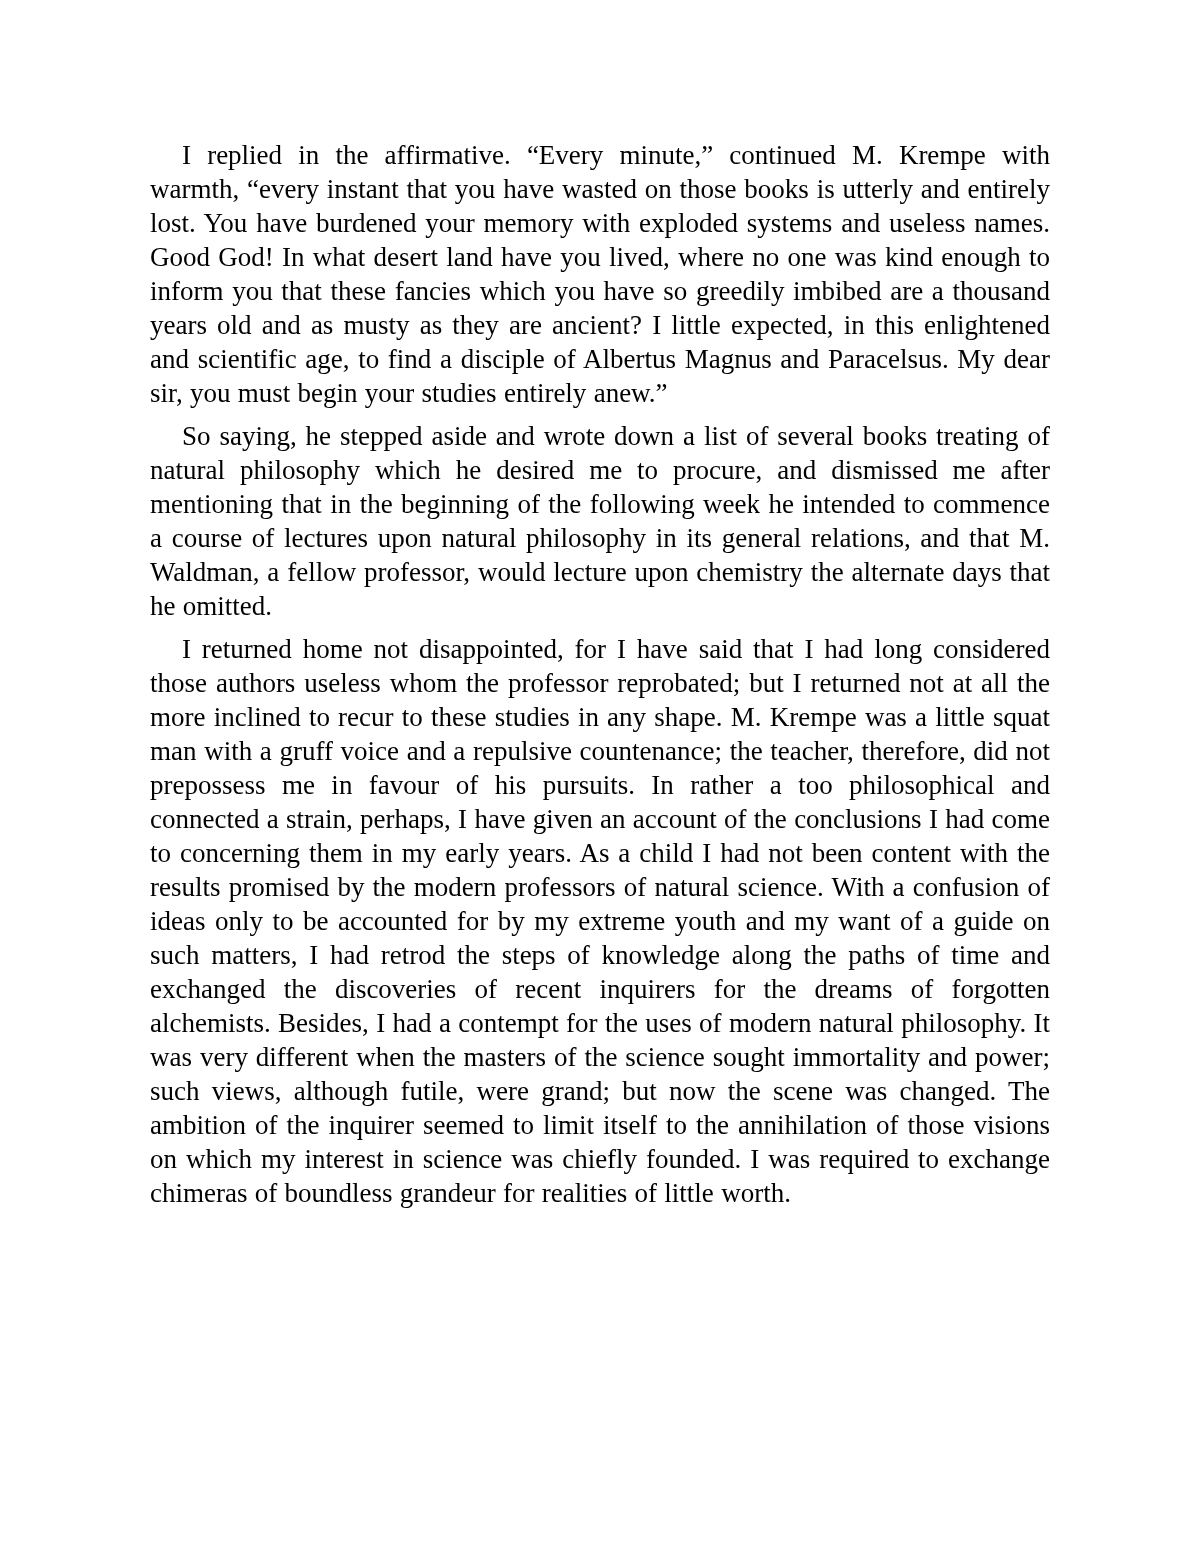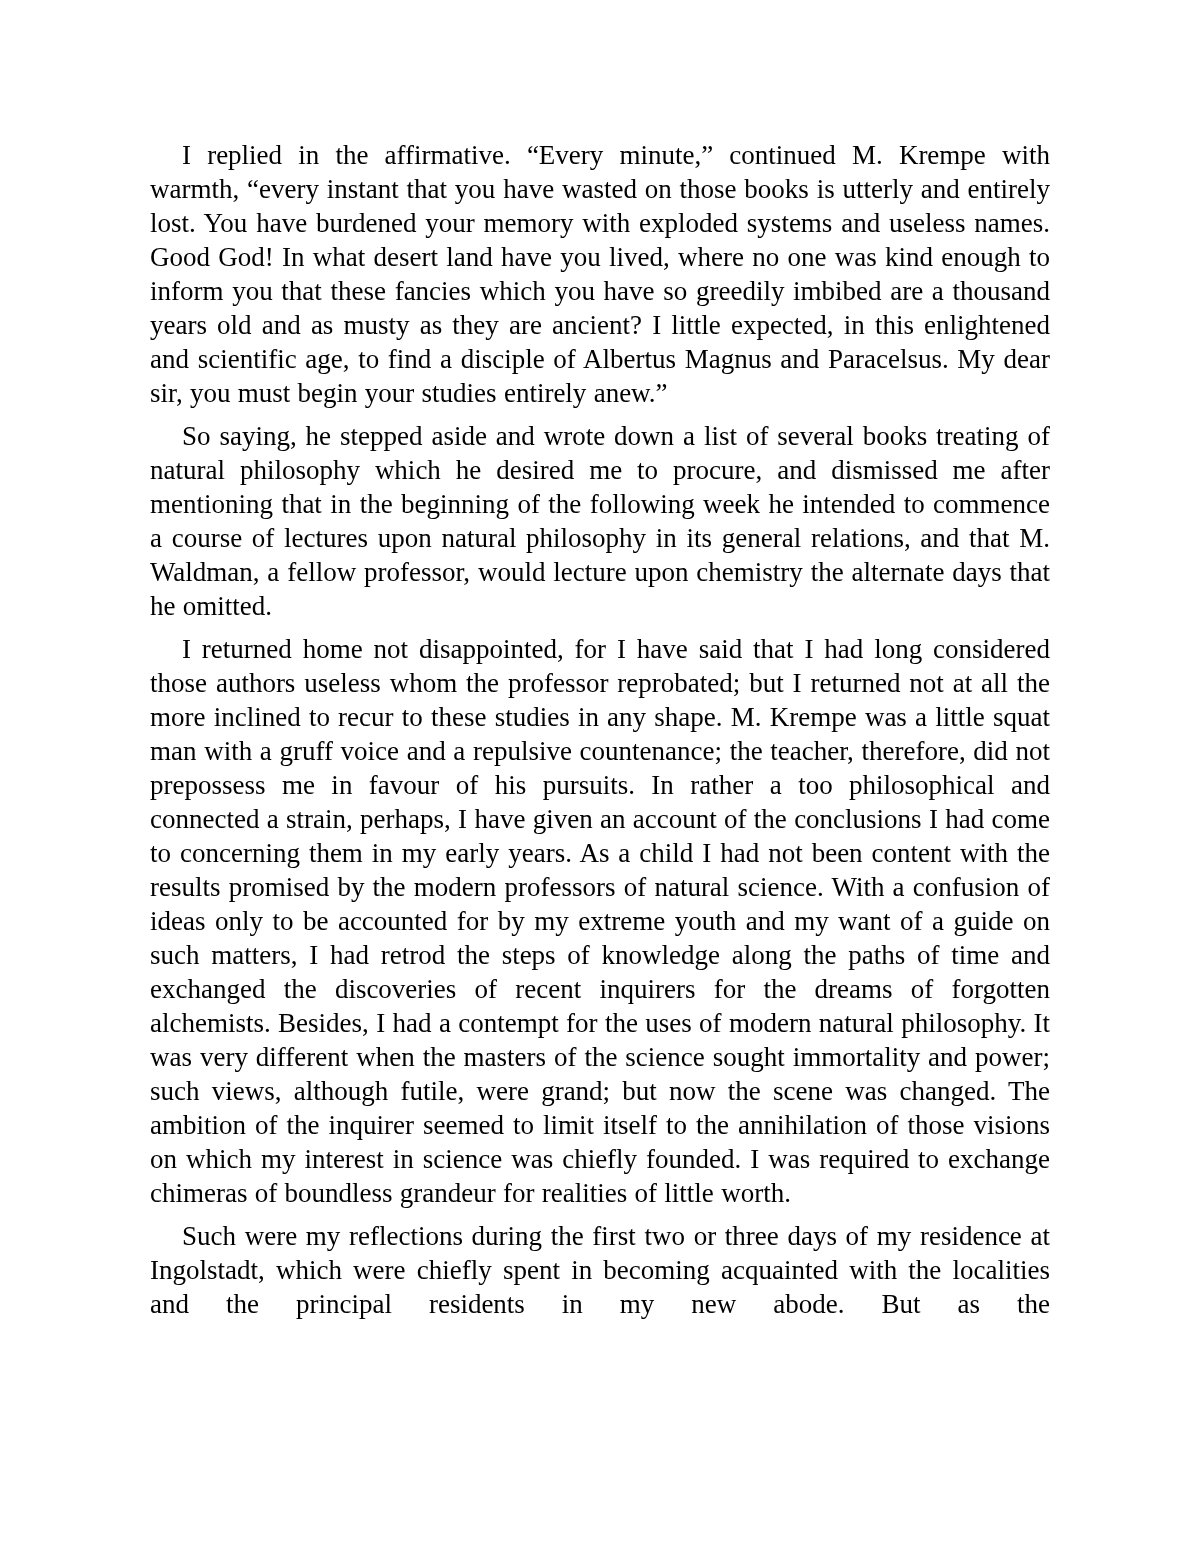--- a/index.html
+++ b/index.html
@@ -36,15 +36,14 @@
   }
 </style>
 </head>
 <body>
 
 <div class="page">
   <div class="text-block">
     <p>I replied in the affirmative. “Every minute,” continued M. Krempe with warmth, “every instant that you have wasted on those books is utterly and entirely lost. You have burdened your memory with exploded systems and useless names. Good God! In what desert land have you lived, where no one was kind enough to inform you that these fancies which you have so greedily imbibed are a thousand years old and as musty as they are ancient? I little expected, in this enlightened and scientific age, to find a disciple of Albertus Magnus and Paracelsus. My dear sir, you must begin your studies entirely anew.”</p>
     <p>So saying, he stepped aside and wrote down a list of several books treating of natural philosophy which he desired me to procure, and dismissed me after mentioning that in the beginning of the following week he intended to commence a course of lectures upon natural philosophy in its general relations, and that M. Waldman, a fellow professor, would lecture upon chemistry the alternate days that he omitted.</p>
     <p>I returned home not disappointed, for I have said that I had long considered those authors useless whom the professor reprobated; but I returned not at all the more inclined to recur to these studies in any shape. M. Krempe was a little squat man with a gruff voice and a repulsive countenance; the teacher, therefore, did not prepossess me in favour of his pursuits. In rather a too philosophical and connected a strain, perhaps, I have given an account of the conclusions I had come to concerning them in my early years. As a child I had not been content with the results promised by the modern professors of natural science. With a confusion of ideas only to be accounted for by my extreme youth and my want of a guide on such matters, I had retrod the steps of knowledge along the paths of time and exchanged the discoveries of recent inquirers for the dreams of forgotten alchemists. Besides, I had a contempt for the uses of modern natural philosophy. It was very different when the masters of the science sought immortality and power; such views, although futile, were grand; but now the scene was changed. The ambition of the inquirer seemed to limit itself to the annihilation of those visions on which my interest in science was chiefly founded. I was required to exchange chimeras of boundless grandeur for realities of little worth.</p>
-    <p class="continues">Such were my reflections during the first two or three days of my residence at Ingolstadt, which were chiefly spent in becoming acquainted with the localities and the principal residents in my new abode. But as the</p>
   </div>
 </div>
 
 </body></html>

